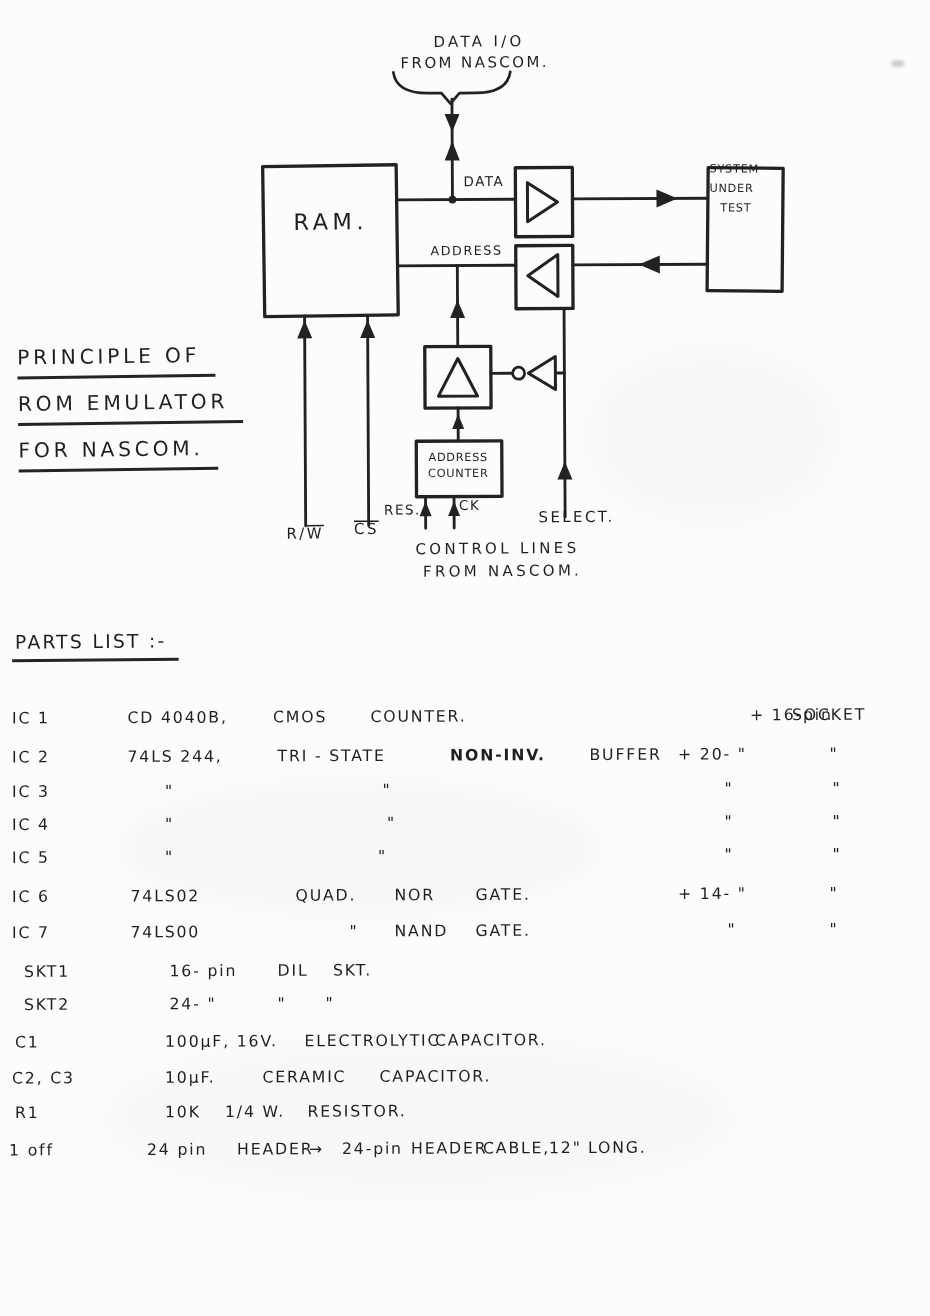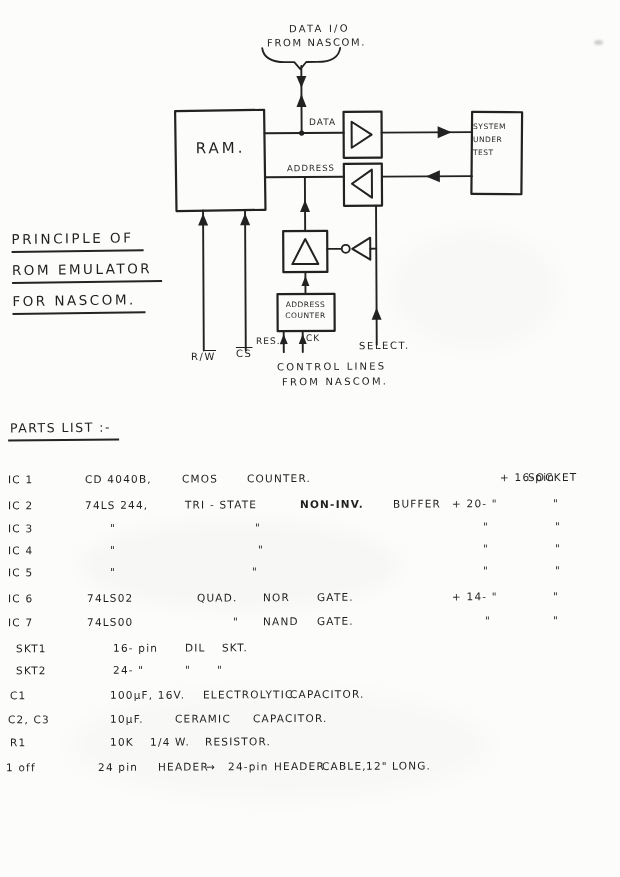--- a/index.html
+++ b/index.html
@@ -8,21 +8,21 @@
     background:#fcfcfb;color:#1f1f1f;overflow:hidden;
     font-family:"DejaVu Sans", sans-serif;
   }
   .smudge{position:absolute;border-radius:50%;pointer-events:none;}
   svg.diagram{position:absolute;left:0;top:0;}
   .lbl{position:absolute;white-space:nowrap;letter-spacing:1.6px;font-size:10px;
        transform:rotate(-0.5deg);}
   .lbl.small{font-size:9px;letter-spacing:1px;}
   .ram-lbl{position:absolute;left:176px;top:134px;width:89px;text-align:center;
        font-size:15px;letter-spacing:3px;line-height:28px;transform:rotate(-0.6deg);}
-  .sut-lbl{position:absolute;left:473px;top:120px;width:28px;text-align:left;
+  .sut-lbl{position:absolute;left:473px;top:106px;width:28px;text-align:right;
        font-size:7.5px;letter-spacing:.5px;line-height:13px;transform:rotate(.4deg);}
   .cnt-lbl{position:absolute;left:277px;top:299px;width:57px;text-align:center;
        font-size:7.5px;letter-spacing:.5px;line-height:11px;}
   .ovl{text-decoration:overline;}
   .title-block{position:absolute;left:12px;top:230px;transform:rotate(-0.8deg);}
   .title-line{display:table;font-size:13.5px;letter-spacing:2.5px;
        border-bottom:2px solid #242424;padding:0 10px 4px 0;margin-bottom:9px;
        white-space:nowrap;}
   .parts-heading{position:absolute;left:8px;top:420px;font-size:12.5px;
        letter-spacing:1.5px;border-bottom:2px solid #242424;padding:0 8px 4px 2px;

